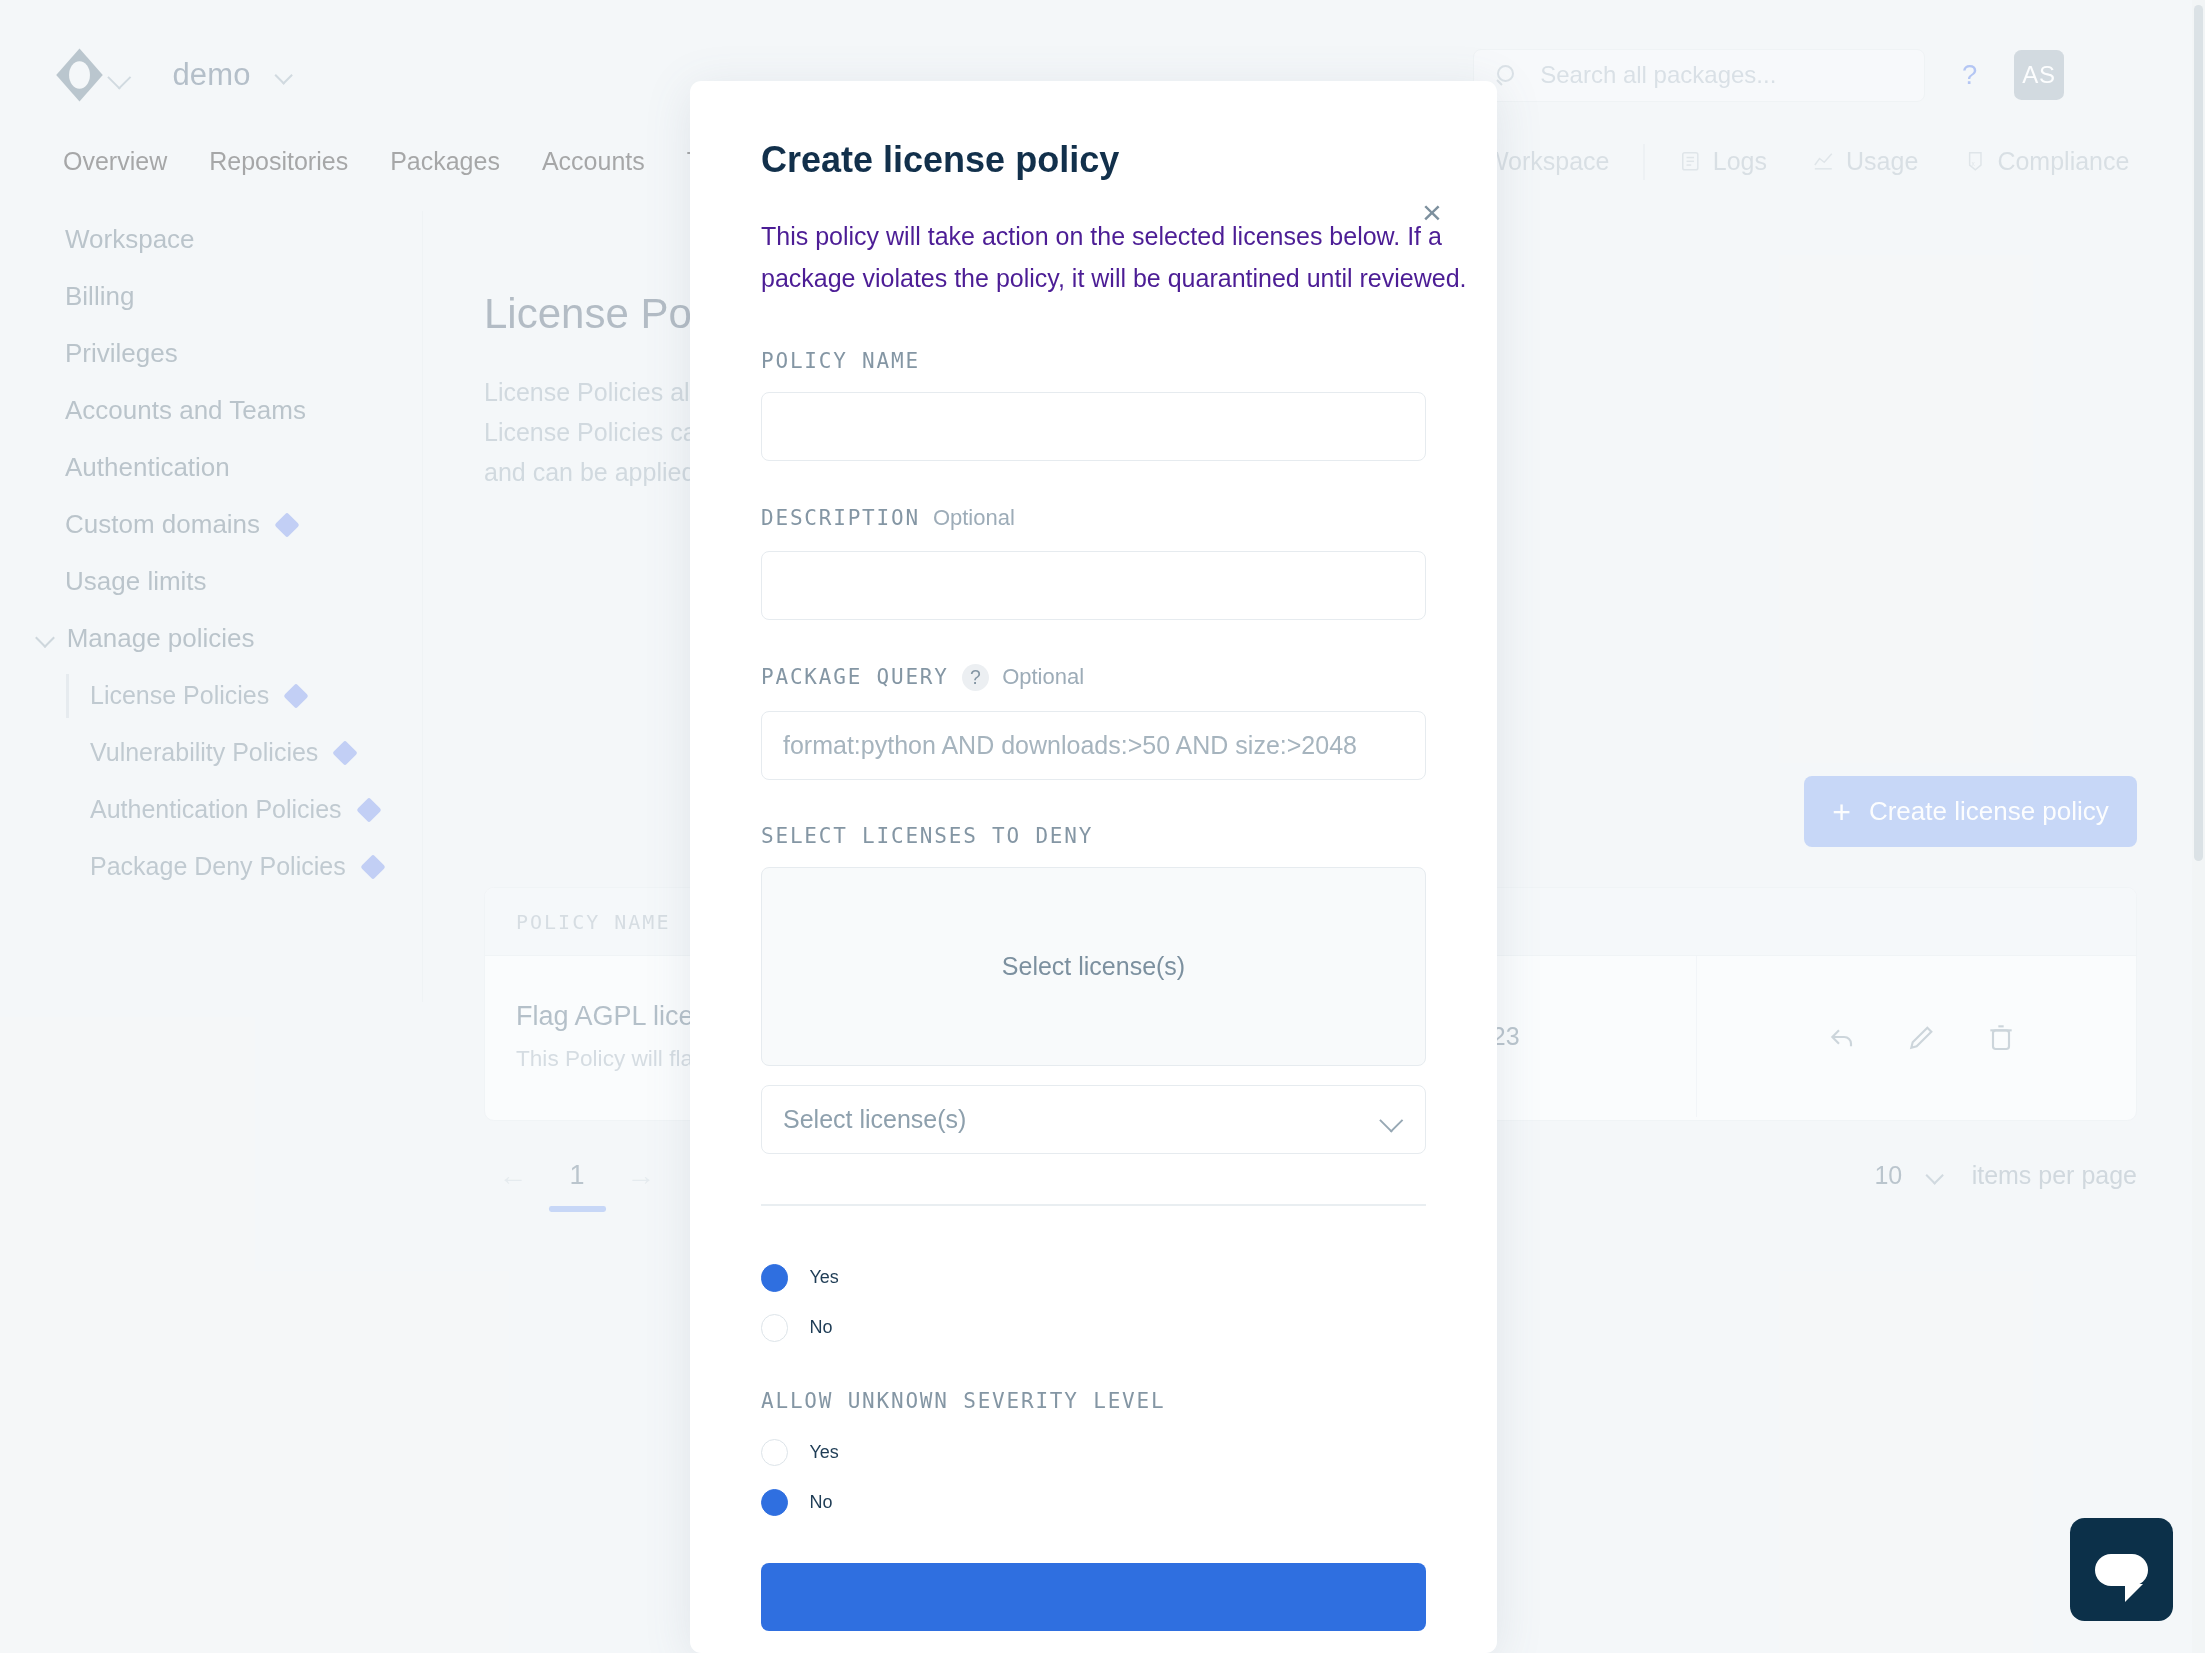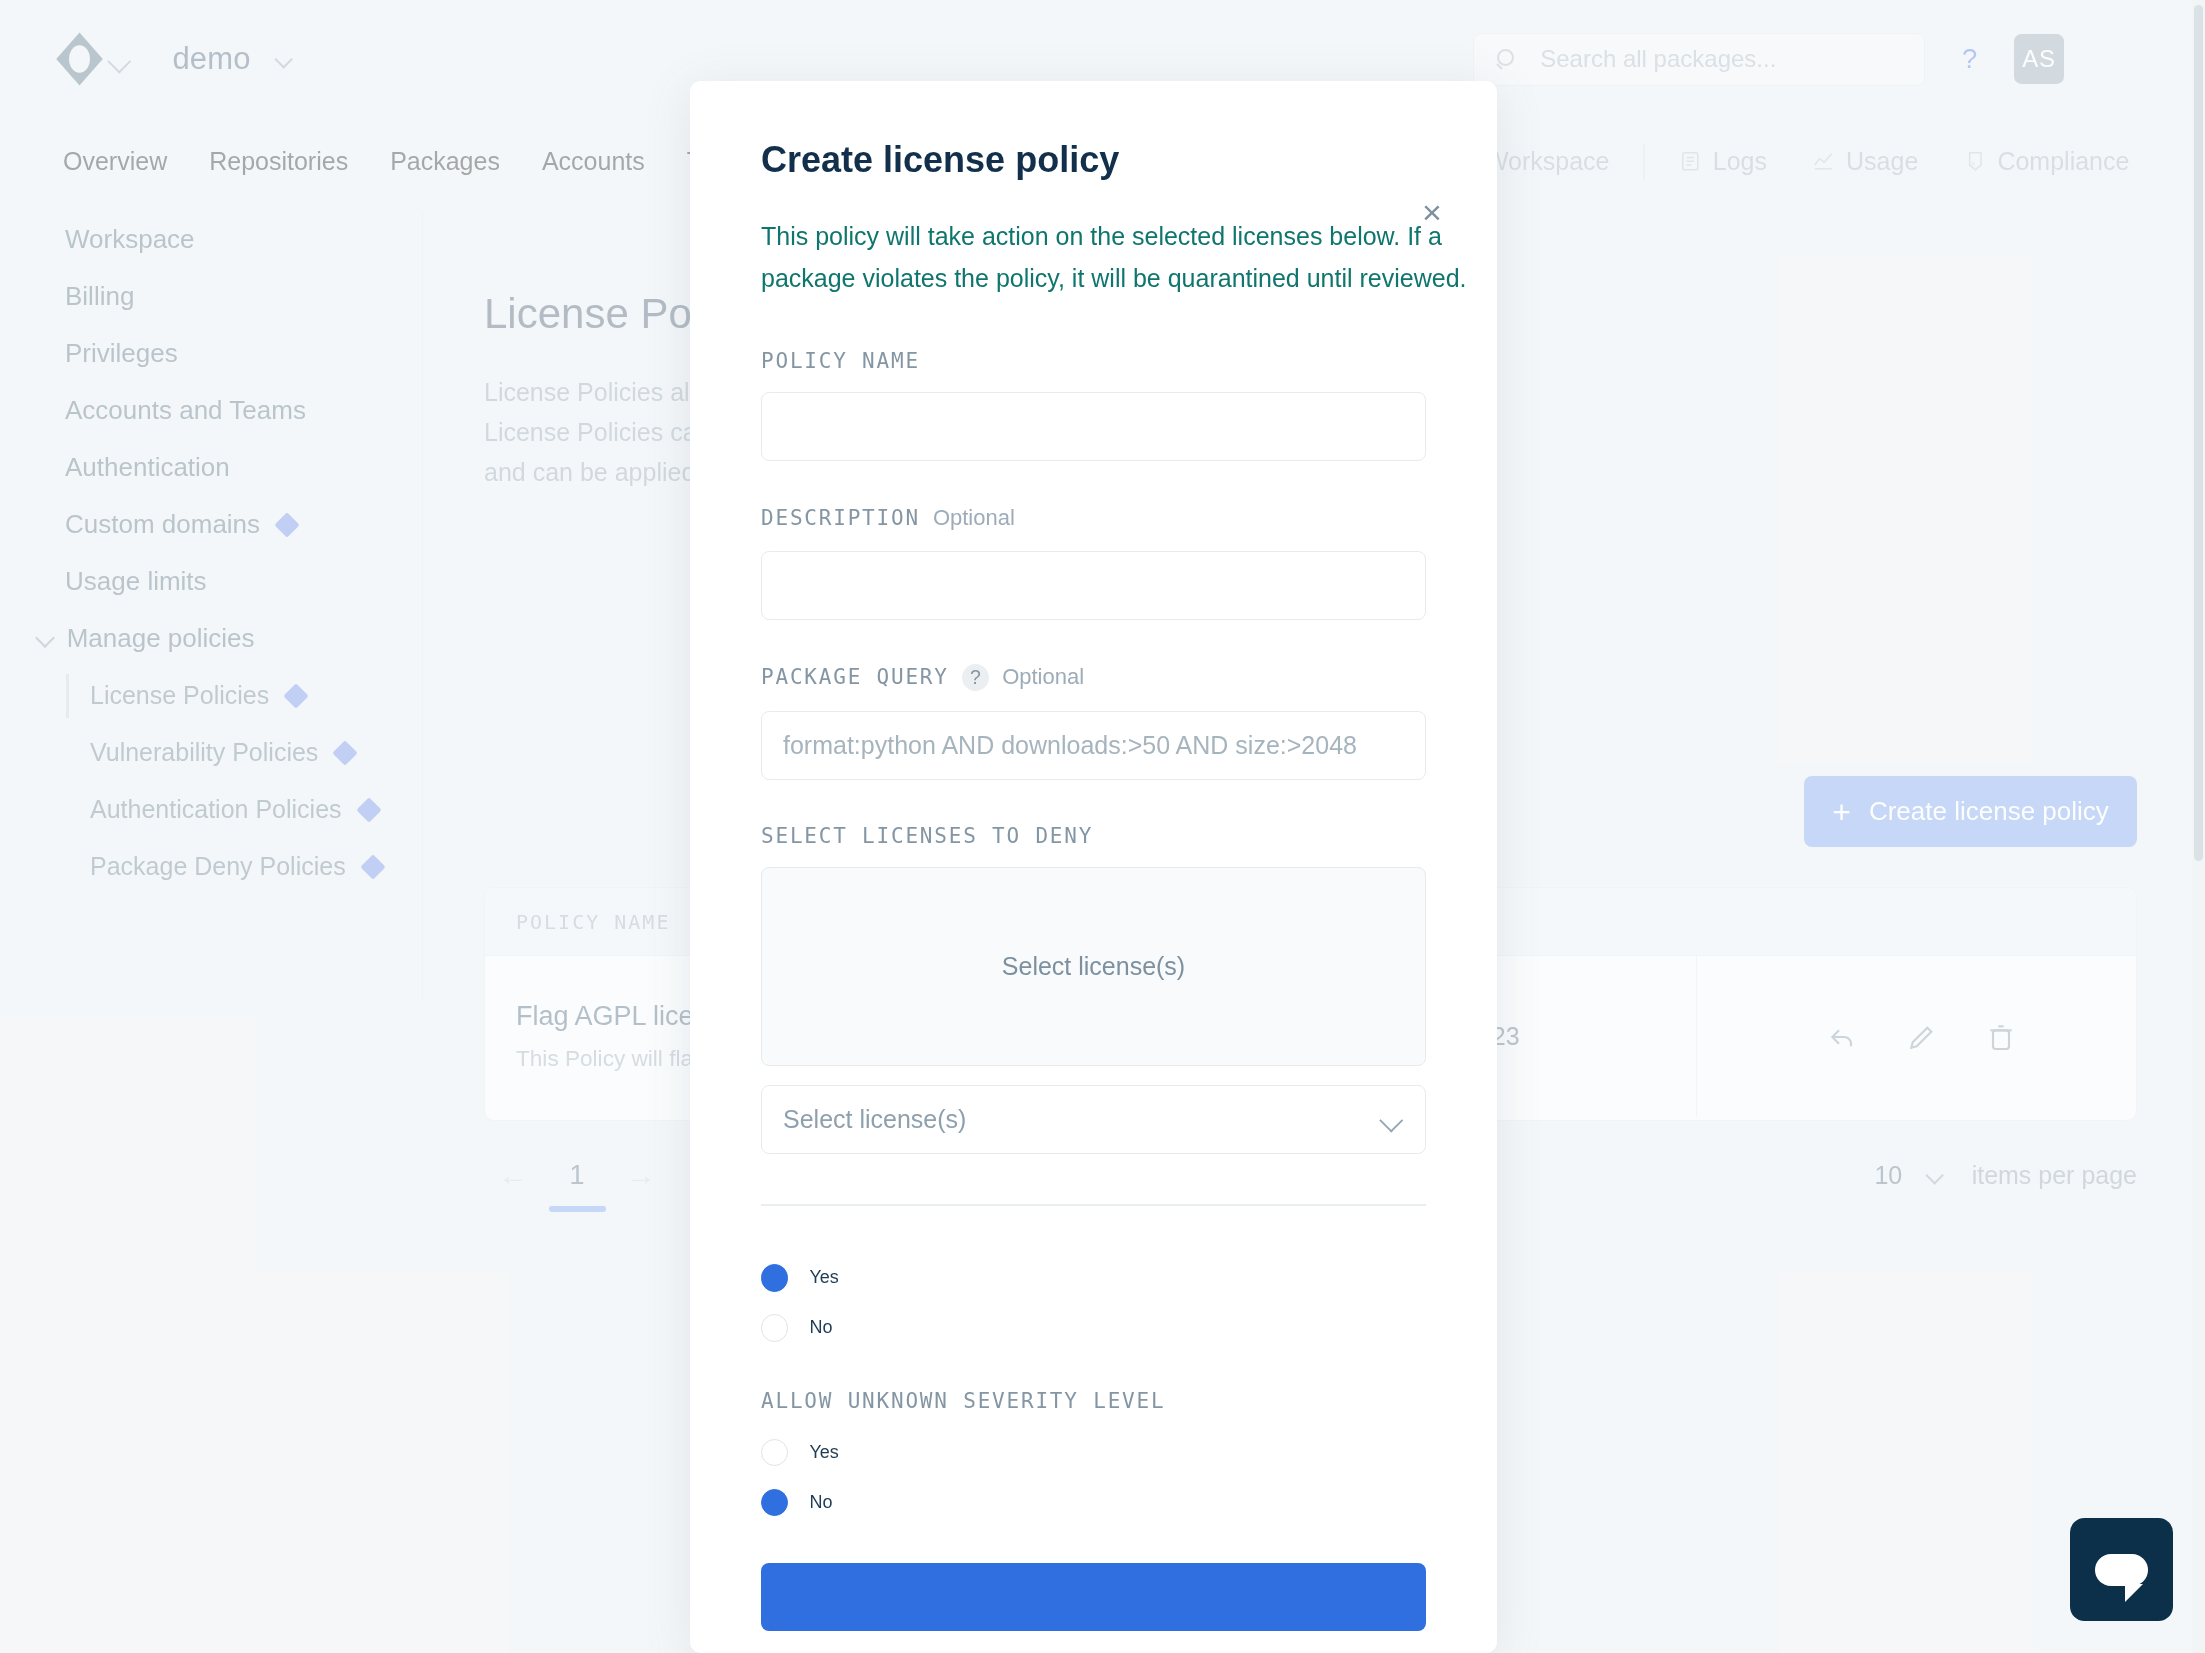--- a/index.html
+++ b/index.html
@@ -7,21 +7,21 @@
     width: 2205px; height: 1653px;
     overflow: hidden;
     font-family: "Liberation Sans", sans-serif;
     background: #eef2f3;
     color: #5c6f7e;
   }
   .page { position: relative; width: 2205px; height: 1653px; }
 
   
   .topbar {
-    position: absolute; left: 0; top: 0; width: 2117px; height: 118px;
+    position: absolute; left: 0; top: 16px; width: 2117px; height: 118px;
     display: flex; align-items: center;
   }
   .brand-wrap { display: flex; align-items: center; gap: 0px; padding-left: 53px; }
   .logo-mark { width: 53px; height: 58px; position: relative; }
   .logo-mark svg { display:block; }
   .chev { width: 27.4px; height: 16px; position: relative; }
   .chev::before {
     content: ""; position: absolute; left: 4.8px; top: 1.6px;
     width: 14.5px; height: 14.5px;
     border-right: 2.4px solid #9fb1bd; border-bottom: 2.4px solid #9fb1bd;
@@ -170,21 +170,21 @@
     box-shadow: 0 8px 48px rgba(90,110,130,.13);
     padding: 58px 71px 0 71px;
     overflow: hidden;
   }
   .modal-close {
     position:absolute; right: 47px; top: 113px; width: 36px; height: 36px;
     display:flex; align-items:center; justify-content:center;
     color:#7d909e; font-size: 34px; font-weight: 300; line-height: 1;
   }
   .modal-title { font-size: 36px; color: #12304b; font-weight: 700; margin-bottom: 34px; }
-  .modal-desc { font-size: 25px; line-height: 42px; color: #0f766e; width: 710px; margin-bottom: 50px; }
+  .modal-desc { font-size: 25px; line-height: 42px; color: #4c1d95; width: 710px; margin-bottom: 50px; }
 
   .fld-label {
     font-family: "DejaVu Sans Mono", monospace;
     font-size: 21px; letter-spacing: 1.8px; color: #8496a4;
     display:flex; align-items:center; gap: 13px; margin-bottom: 19.4px;
   }
   .fld-opt { font-family: "Liberation Sans", sans-serif; letter-spacing: 0;
              font-size: 22px; color: #9dacb8; }
   .qmark {
     width: 27.4px; height: 27.4px; border-radius: 50%; background: #eceff2;

